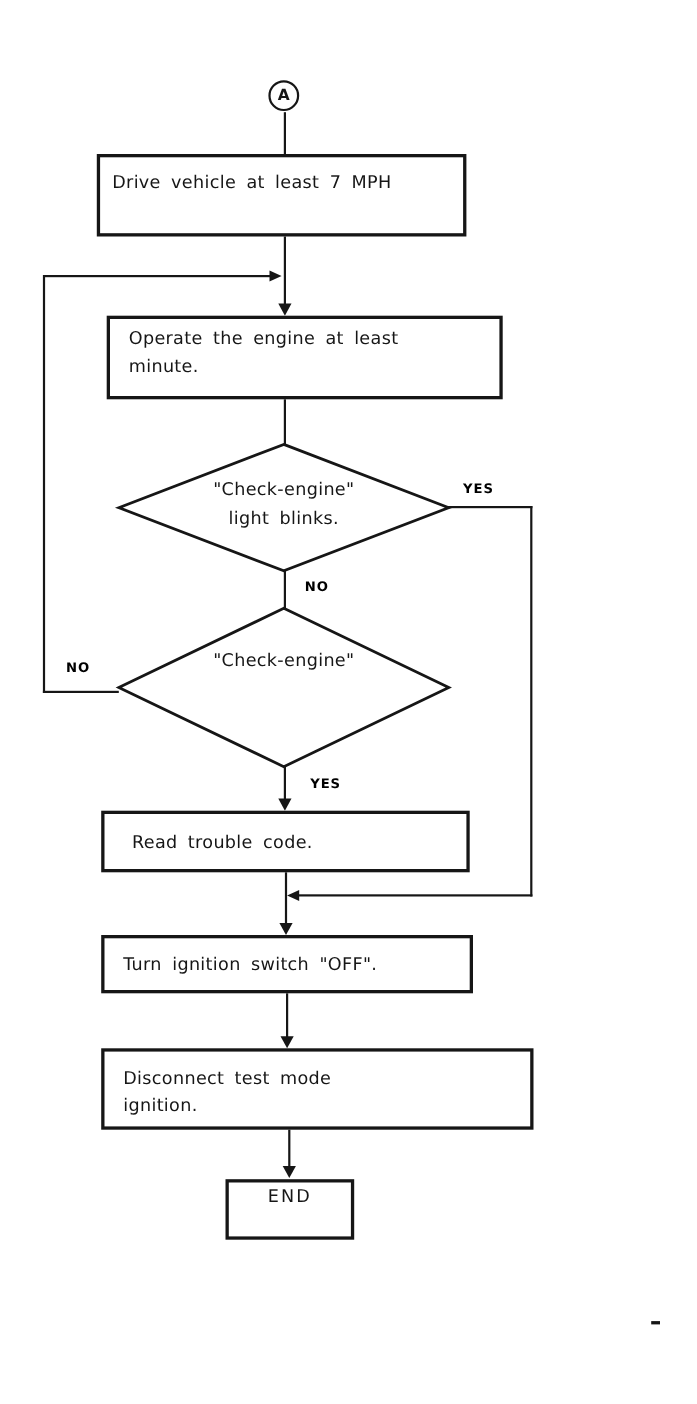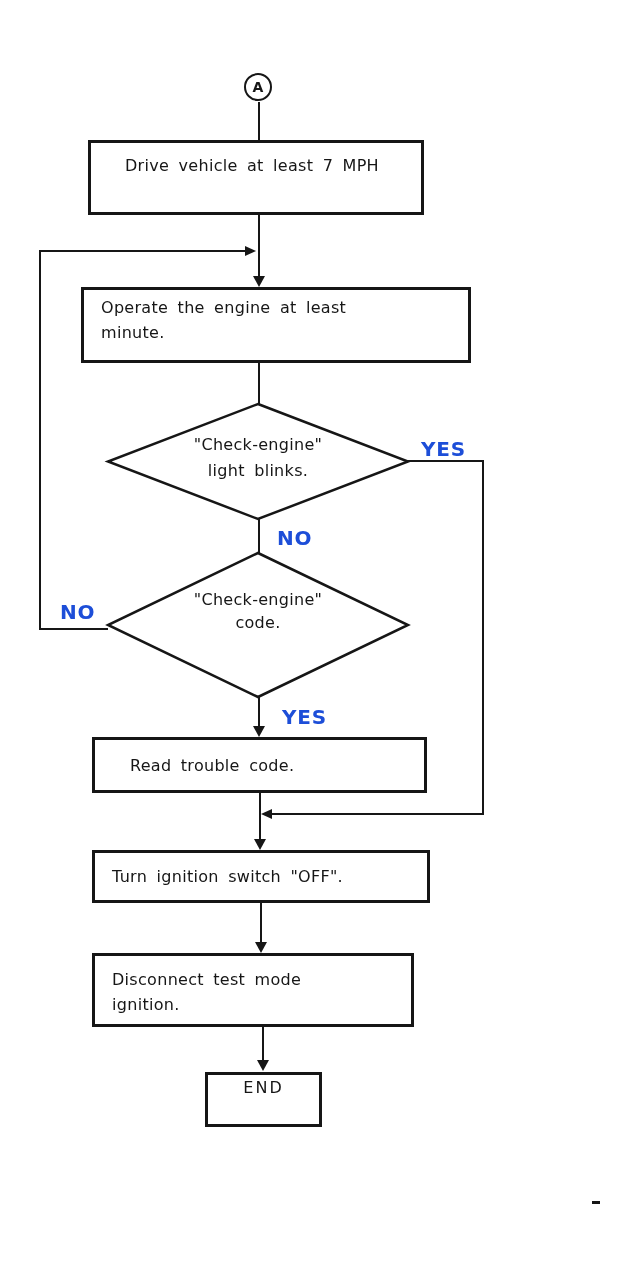--- a/index.html
+++ b/index.html
@@ -43,24 +43,24 @@
     border-bottom: 5px solid transparent;
     border-left: 11px solid #161616;
   }
   .arrow.left {
     border-top: 5px solid transparent;
     border-bottom: 5px solid transparent;
     border-right: 11px solid #161616;
   }
   .branch-label {
     position: absolute;
-    font-size: 20px;
+    font-size: 12px;
     font-weight: bold;
     letter-spacing: 0.8px;
-    color: #1d4ed8;
+    color: #000000;
   }
   .diamond-text {
     position: absolute;
     text-align: center;
     font-size: 16px;
     letter-spacing: 0.3px;
     word-spacing: 4px;
     color: #161616;
   }
   #connector-a {
@@ -91,35 +91,35 @@
 <body>
 
 <div id="canvas">
 
   <div id="connector-a">
     <span>A</span>
   </div>
 
   <div class="vline" style="left:258px; top:102px; height:38px;"></div>
 
-  <div class="node" style="left:88px; top:140px; width:336px; height:75px; padding:10px 0 0 34px;">
+  <div class="node" style="left:88px; top:140px; width:336px; height:75px; padding:10px 0 0 11px;">
     <span class="box-text-block">Drive vehicle at least 7 MPH</span>
   </div>
 
   <div class="vline" style="left:258px; top:215px; height:63px;"></div>
   <div class="arrow down" style="left:253px; top:276px;"></div>
 
   <div class="hline" style="left:40px; top:250px; width:206px;"></div>
   <div class="arrow right" style="left:245px; top:246px;"></div>
 
   <div class="vline" style="left:39px; top:250px; height:380px;"></div>
 
   <div class="hline" style="left:39px; top:628px; width:69px;"></div>
 
-  <div class="node" style="left:81px; top:287px; width:390px; height:76px; padding:5px 0 0 17px;">
+  <div class="node" style="left:97px; top:287px; width:360px; height:76px; padding:5px 0 0 17px;">
     <span class="box-text-block">Operate the engine at least</span>
     <span class="box-text-block">minute.</span>
   </div>
 
   <div class="vline" style="left:258px; top:363px; height:42px;"></div>
 
   <svg id="diamond-layer" viewBox="0 0 634 1276">
     <polygon points="258,404 408,461.5 258,519 108,461.5" fill="#ffffff" stroke="#161616" stroke-width="2.5"></polygon>
     <polygon points="258,553 408,625 258,697 108,625" fill="#ffffff" stroke="#161616" stroke-width="2.5"></polygon>
   </svg>
@@ -133,44 +133,43 @@
   <div class="hline" style="left:406px; top:460px; width:78px;"></div>
   <div class="vline" style="left:482px; top:460px; height:355px;"></div>
   <div class="hline" style="left:271px; top:813px; width:213px;"></div>
   <div class="arrow left" style="left:261px; top:809px;"></div>
 
   <div class="branch-label" style="left:277px; top:526px;">NO</div>
   <div class="vline" style="left:258px; top:519px; height:34px;"></div>
 
   <div class="diamond-text" style="left:120px; top:588px; width:276px; line-height:23px;">
     <span class="box-text-block">"Check-engine"</span>
-    <span class="box-text-block">code.</span>
   </div>
 
   <div class="branch-label" style="left:60px; top:600px;">NO</div>
 
   <div class="vline" style="left:258px; top:697px; height:31px;"></div>
   <div class="arrow down" style="left:253px; top:726px;"></div>
   <div class="branch-label" style="left:282px; top:705px;">YES</div>
 
-  <div class="node" style="left:92px; top:737px; width:335px; height:56px; display:flex; align-items:center; padding-left:35px;">
+  <div class="node" style="left:92px; top:737px; width:335px; height:56px; display:flex; align-items:center; padding-left:25px;">
     <span>Read trouble code.</span>
   </div>
 
   <div class="vline" style="left:259px; top:793px; height:48px;"></div>
   <div class="arrow down" style="left:254px; top:839px;"></div>
 
   <div class="node" style="left:92px; top:850px; width:338px; height:53px; display:flex; align-items:center; padding-left:17px;">
     <span>Turn ignition switch "OFF".</span>
   </div>
 
   <div class="vline" style="left:260px; top:903px; height:40px;"></div>
   <div class="arrow down" style="left:255px; top:942px;"></div>
 
-  <div class="node" style="left:92px; top:953px; width:322px; height:74px; padding:11px 0 0 17px;">
+  <div class="node" style="left:92px; top:953px; width:393px; height:74px; padding:11px 0 0 17px;">
     <span class="box-text-block">Disconnect test mode</span>
     <span class="box-text-block">ignition.</span>
   </div>
 
   <div class="vline" style="left:262px; top:1027px; height:34px;"></div>
   <div class="arrow down" style="left:257px; top:1060px;"></div>
 
   <div class="node" style="left:205px; top:1072px; width:117px; height:55px; display:flex; align-items:flex-start; justify-content:center; letter-spacing:2px;">
     <span>END</span>
   </div>

